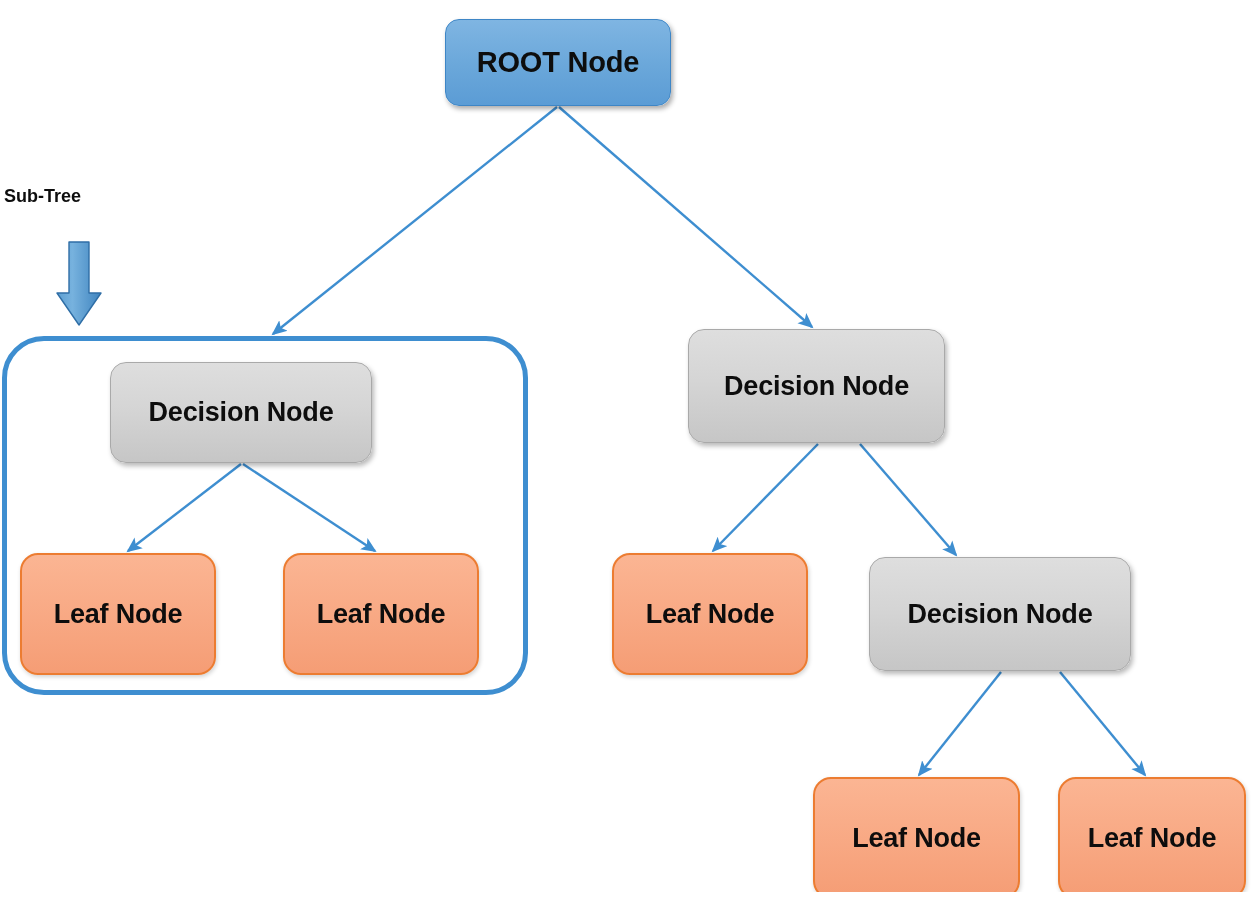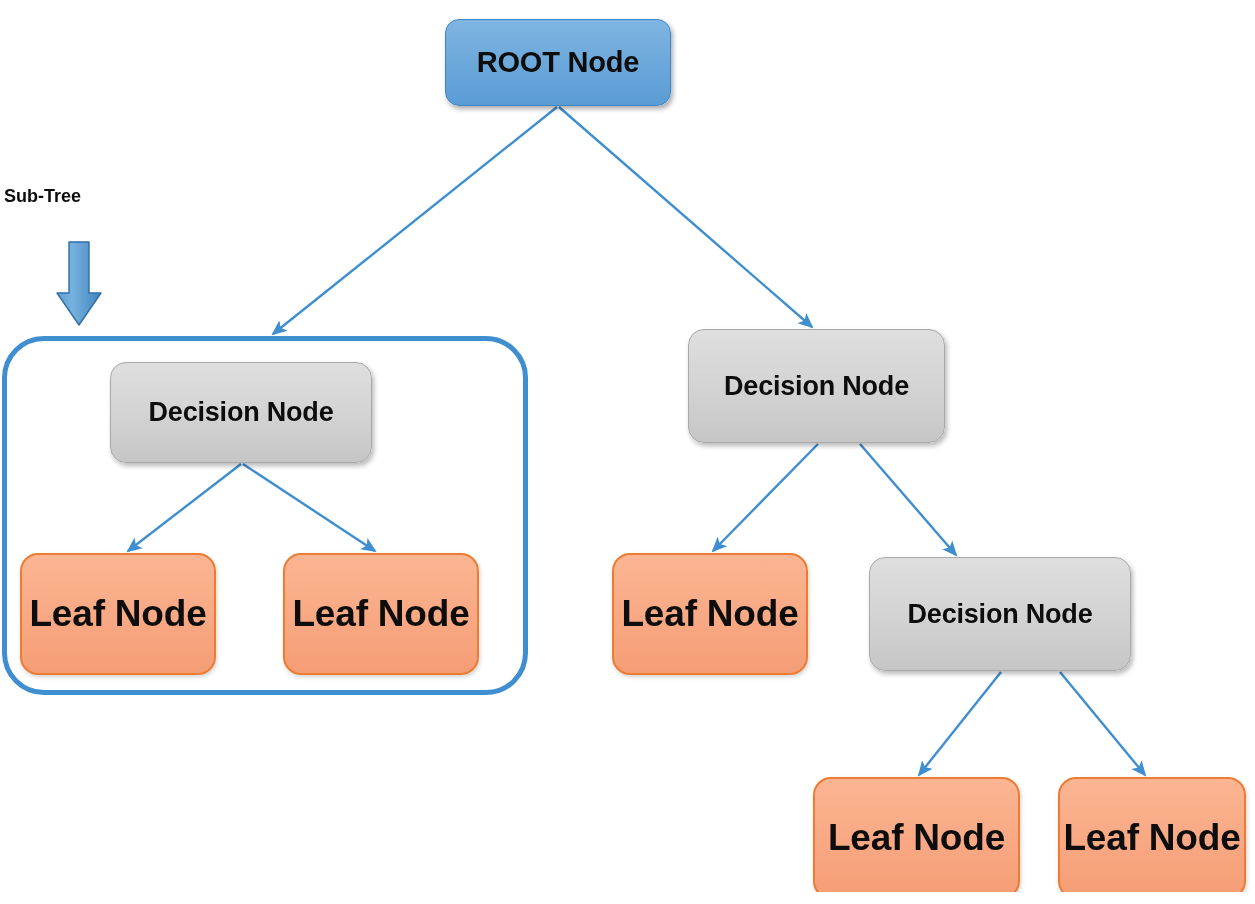--- a/index.html
+++ b/index.html
@@ -57,21 +57,21 @@
     box-shadow: 2px 3px 5px rgba(0,0,0,0.28);
     font-size: 27px;
   }
 
   
   .node.leaf {
     background: linear-gradient(to bottom, #fbb593 0%, #f8a883 55%, #f59d75 100%);
     border: 2px solid #ec7c31;
     border-radius: 18px;
     box-shadow: 1px 2px 4px rgba(0,0,0,0.18);
-    font-size: 37px;
+    font-size: 27px;
   }
 
   
   #subtree-frame {
     position: absolute;
     left: 2px;
     top: 336px;
     width: 526px;
     height: 359px;
     box-sizing: border-box;

